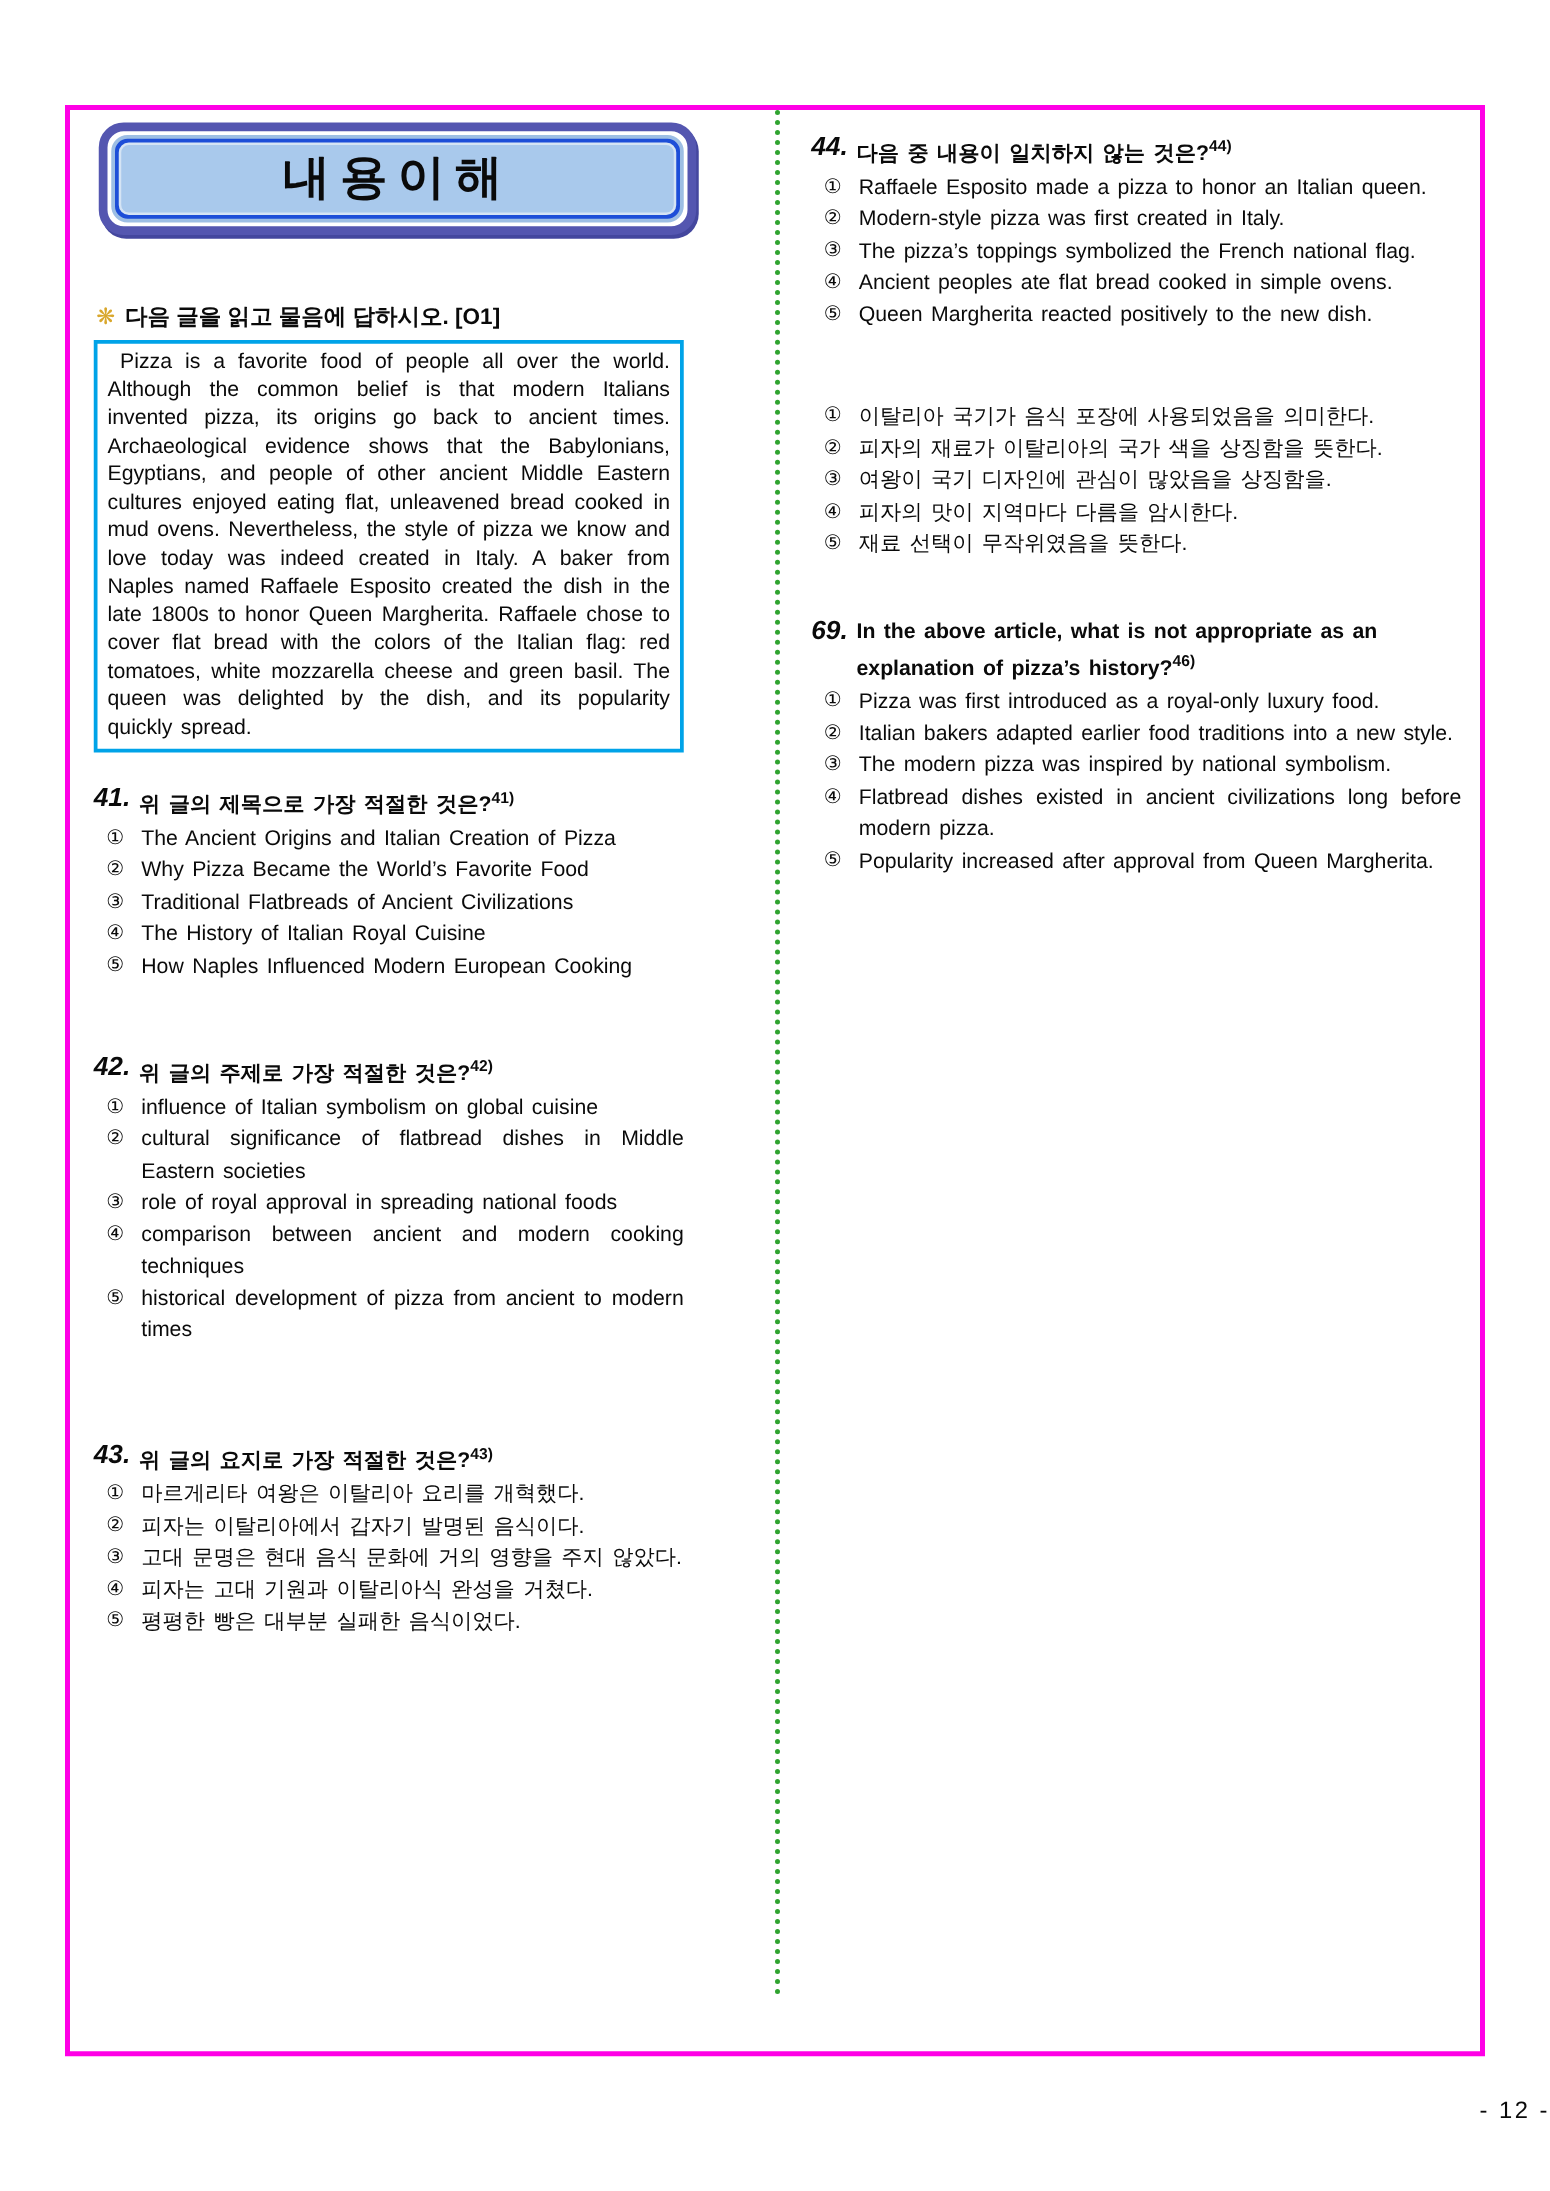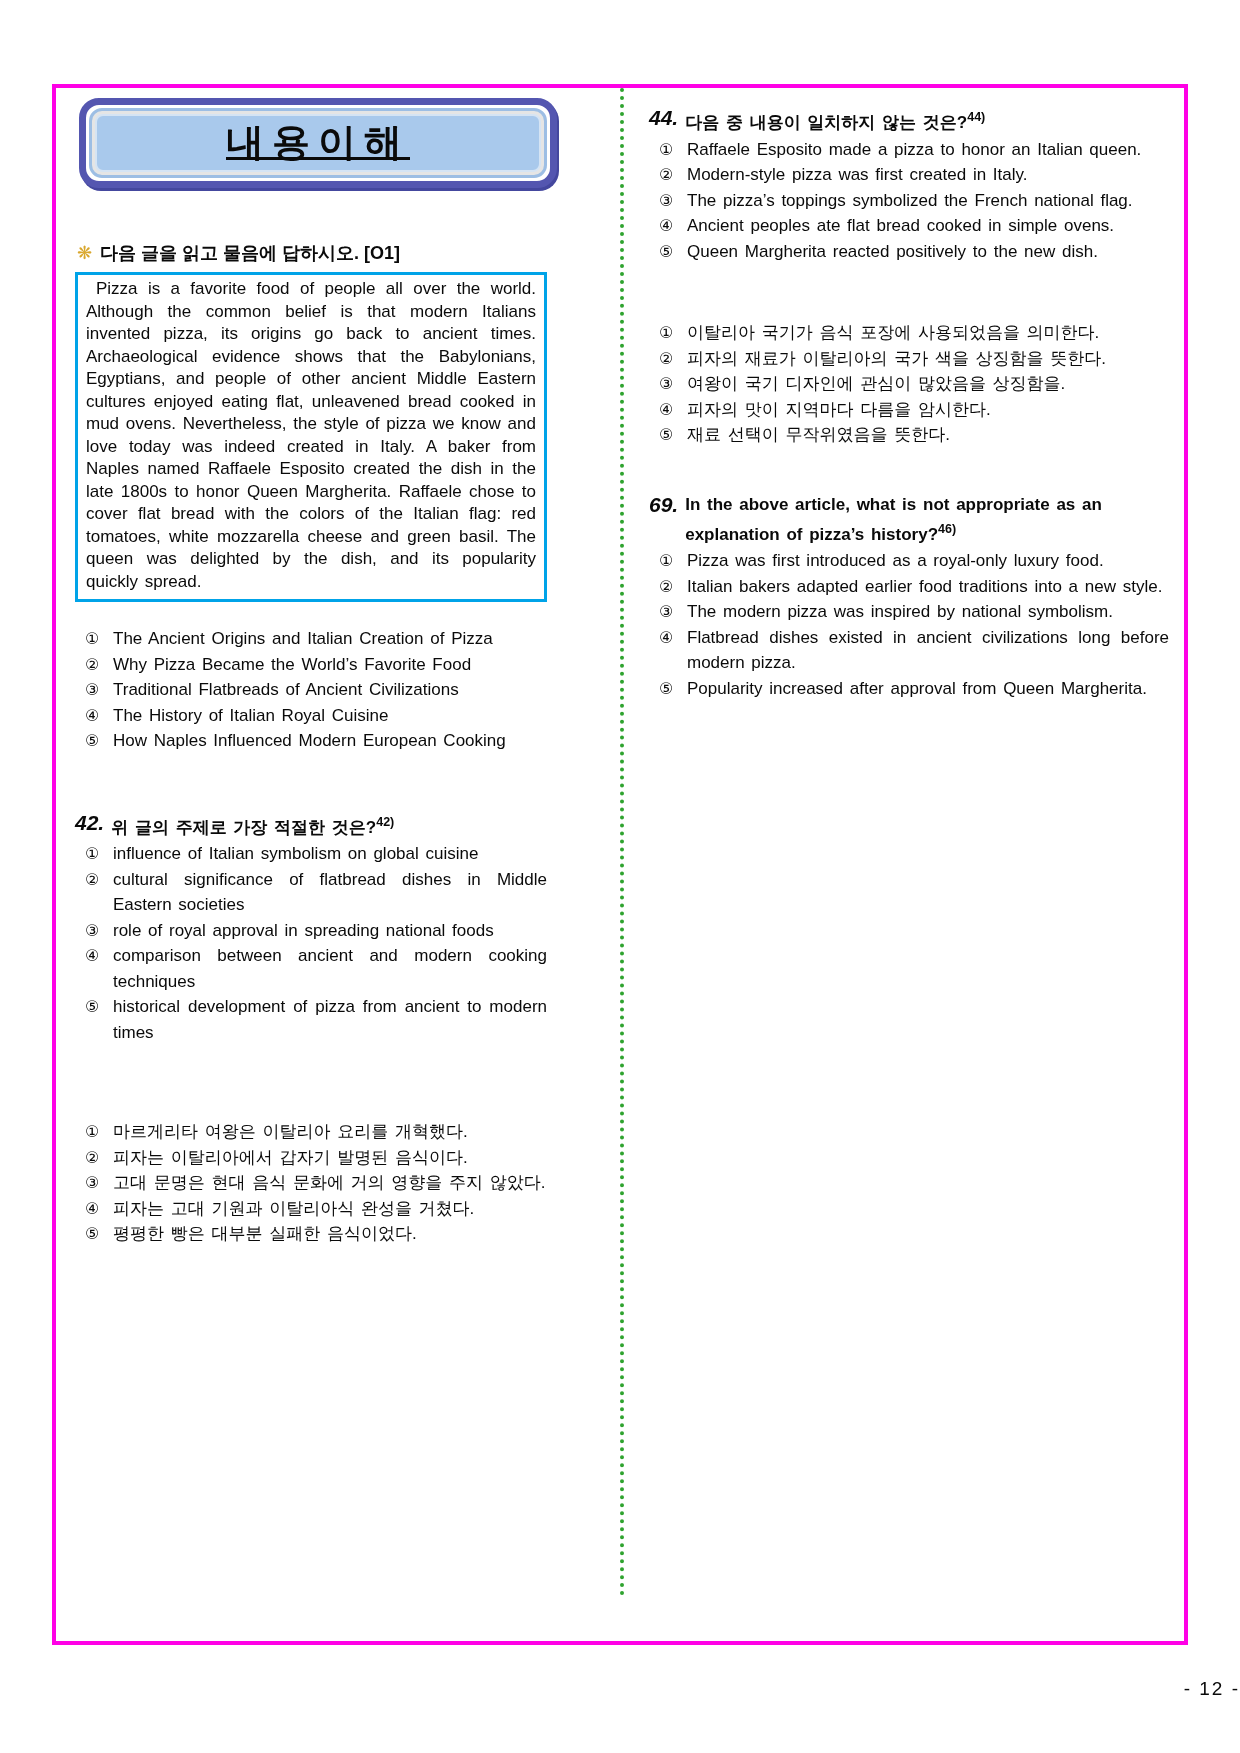--- a/index.html
+++ b/index.html
@@ -19,21 +19,21 @@
   }
   .col-left  { position:absolute; left:75px;  top:98px;  width:472px; }
   .col-right { position:absolute; left:649px; top:99px;  width:520px; }
 
   
   .title-box {
     border:7px solid #5456B0; border-radius:20px; padding:3px;
     background:#fff; box-shadow:2px 3px 0 #44479E;
     margin-left:4px; margin-right:-10px;
   }
-  .tb-mid { border:3px solid #9DBEE4; border-radius:13px; padding:3px; background:#e5e5e5;text-decoration:underline; }
+  .tb-mid { border:3px solid #9DBEE4; border-radius:13px; padding:3px; background:#1d4ed8; }
   .tb-inner {
     background:#A9C9EC; border:2px solid #D5E4F4; border-radius:8px;
     text-align:center; font-size:38px; line-height:44px; font-weight:bold;
     letter-spacing:8px; padding:4px 0 6px;
   }
 
   
   .instruction {
     margin-top:52px; display:flex; align-items:center;
     font-weight:bold; font-size:18px; line-height:26px;
@@ -99,20 +99,24 @@
   <div class="instruction">
     <span class="flower">❋</span>
     <span>다음 글을 읽고 물음에 답하시오. [O1]</span>
   </div>
 
   <div class="passage-box">
     <p>Pizza is a favorite food of people all over the world. Although the common belief is that modern Italians invented pizza, its origins go back to ancient times. Archaeological evidence shows that the Babylonians, Egyptians, and people of other ancient Middle Eastern cultures enjoyed eating flat, unleavened bread cooked in mud ovens. Nevertheless, the style of pizza we know and love today was indeed created in Italy. A baker from Naples named Raffaele Esposito created the dish in the late 1800s to honor Queen Margherita. Raffaele chose to cover flat bread with the colors of the Italian flag: red tomatoes, white mozzarella cheese and green basil. The queen was delighted by the dish, and its popularity quickly spread.</p>
   </div>
 
   <div class="question q41">
+    <div class="q-header">
+      <span class="q-num">41.</span>
+      <span class="q-text"><span>위 글의 제목으로 가장 적절한 것은?</span><span class="q-note">41)</span></span>
+    </div>
     <div class="options">
       <div class="option">
           <span class="opt-marker">①</span>
           <span class="opt-text">The Ancient Origins and Italian Creation of Pizza</span>
         </div>
       <div class="option">
           <span class="opt-marker">②</span>
           <span class="opt-text">Why Pizza Became the World’s Favorite Food</span>
         </div>
       <div class="option">
@@ -153,20 +157,24 @@
           <span class="opt-text">comparison between ancient and modern cooking techniques</span>
         </div>
       <div class="option">
           <span class="opt-marker">⑤</span>
           <span class="opt-text">historical development of pizza from ancient to modern times</span>
         </div>
     </div>
   </div>
 
   <div class="question q43">
+    <div class="q-header">
+      <span class="q-num">43.</span>
+      <span class="q-text"><span>위 글의 요지로 가장 적절한 것은?</span><span class="q-note">43)</span></span>
+    </div>
     <div class="options">
       <div class="option">
           <span class="opt-marker">①</span>
           <span class="opt-text">마르게리타 여왕은 이탈리아 요리를 개혁했다.</span>
         </div>
       <div class="option">
           <span class="opt-marker">②</span>
           <span class="opt-text">피자는 이탈리아에서 갑자기 발명된 음식이다.</span>
         </div>
       <div class="option">

